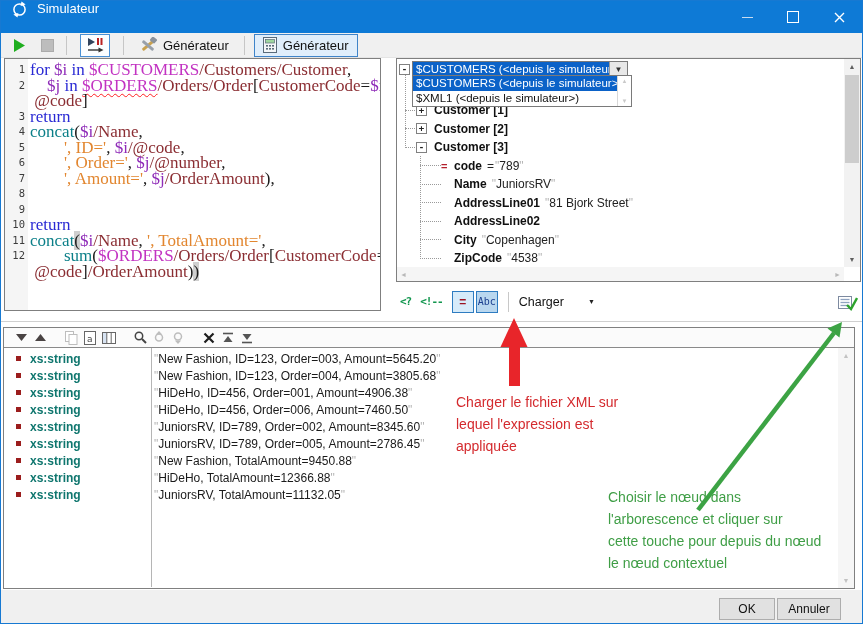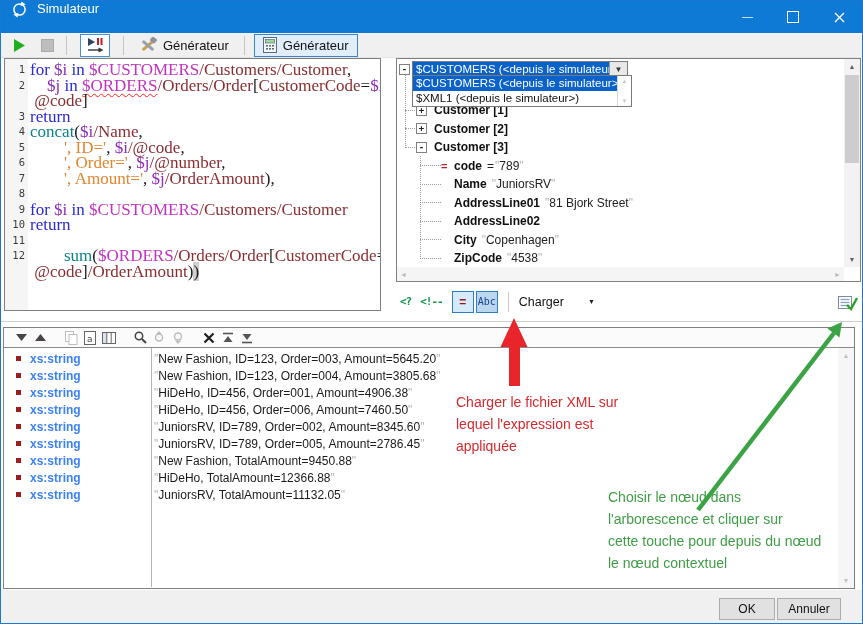--- a/index.html
+++ b/index.html
@@ -78,21 +78,21 @@
   .ctxbtn{position:absolute;left:836px;top:290px;width:22px;height:22px;display:flex;align-items:center;justify-content:center;z-index:3}
   .sep1{position:absolute;left:0;right:0;top:320px;height:1px;background:#d0d0d0}
   
   .outpanel{position:absolute;left:2px;top:326px;width:852px;height:262px;border:1px solid #808080;background:#fff;box-sizing:border-box}
   .outbar{position:absolute;left:0;right:0;top:0;height:19px;background:#fbfbfb;border-bottom:1px solid #8a8a8a;display:flex;align-items:center;padding-left:10px;gap:5px}
   .oi{display:flex;align-items:center;justify-content:center;width:14px;height:14px}
   .osp{width:7px}
   #out-rows{position:absolute;left:0;top:22px;right:18px}
   .orow{height:17px;display:flex;align-items:center;font-size:12px}
   .obullet{flex:0 0 5px;width:5px;height:5px;background:#9b1d1d;margin-left:12px}
-  .otype{margin-left:9px;flex:0 0 116px;width:116px;font-weight:bold;color:#3b82f6}
+  .otype{margin-left:9px;flex:0 0 116px;width:116px;font-weight:bold;color:#0f766e}
   .oval{margin-left:8px;white-space:nowrap;color:#1a1a1a}
   .coldiv{position:absolute;left:147px;top:20px;bottom:1px;width:1px;background:#b5b5b5}
   .ovs{position:absolute;right:0;top:20px;bottom:0;width:16px;background:#f6f6f6}
   .ovs .sa{color:#c2c2c2}
   
   .footer{position:absolute;left:0;right:0;top:589px;bottom:0;background:#f0f0f0}
   .wbtn{position:absolute;height:22px;background:#e1e1e1;border:1px solid #adadad;font-family:inherit;font-size:12px;color:#111;padding:0}
   #okbtn{left:718px;top:8px;width:56px}
   #cancelbtn{left:776px;top:8px;width:64px}
   
@@ -206,28 +206,28 @@
         <div class="crow">
           <span class="lnum">7</span>
           <span class="ctext"><span class="tk-o">        </span><span class="tk-s">', Amount='</span><span class="tk-o">, </span><span class="tk-v">$j</span><span class="tk-p">/OrderAmount</span><span class="tk-o">),</span></span>
         </div>
         <div class="crow">
           <span class="lnum">8</span>
           <span class="ctext"></span>
         </div>
         <div class="crow">
           <span class="lnum">9</span>
-          <span class="ctext"><span class="tk-k">for</span><span class="tk-o"> </span><span class="tk-v">$i</span><span class="tk-o"> </span><span class="tk-k">in</span><span class="tk-o"> </span><span class="tk-g">$CUSTOMERS</span><span class="tk-p">/Customers/Customer</span></span>
         </div>
         <div class="crow">
           <span class="lnum">10</span>
           <span class="ctext"><span class="tk-k">return</span></span>
         </div>
         <div class="crow">
           <span class="lnum">11</span>
+          <span class="ctext"><span class="tk-f">concat</span><span class="tk-m">(</span><span class="tk-v">$i</span><span class="tk-p">/Name</span><span class="tk-o">, </span><span class="tk-s">', TotalAmount='</span><span class="tk-o">,</span></span>
         </div>
         <div class="crow">
           <span class="lnum">12</span>
           <span class="ctext"><span class="tk-o">        </span><span class="tk-f">sum</span><span class="tk-o">(</span><span class="tk-g">$ORDERS</span><span class="tk-p">/Orders/Order</span><span class="tk-o">[</span><span class="tk-p">CustomerCode</span><span class="tk-o">=</span><span class="tk-v">$i</span><span class="tk-p">/</span></span>
         </div>
         <div class="crow">
           <span class="lnum"></span>
           <span class="ctext"><span class="tk-o"> </span><span class="tk-p">@code</span><span class="tk-o">]</span><span class="tk-p">/OrderAmount</span><span class="tk-o">)</span><span class="tk-m">)</span></span>
         </div>
       </div>

